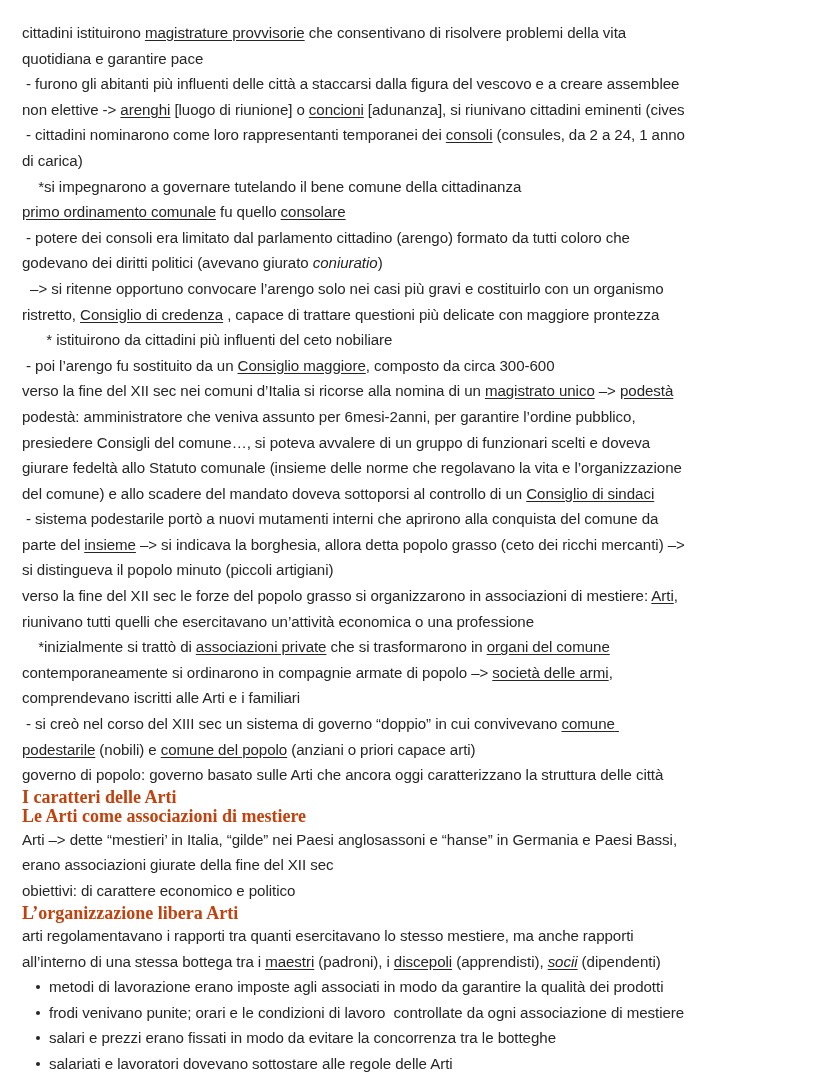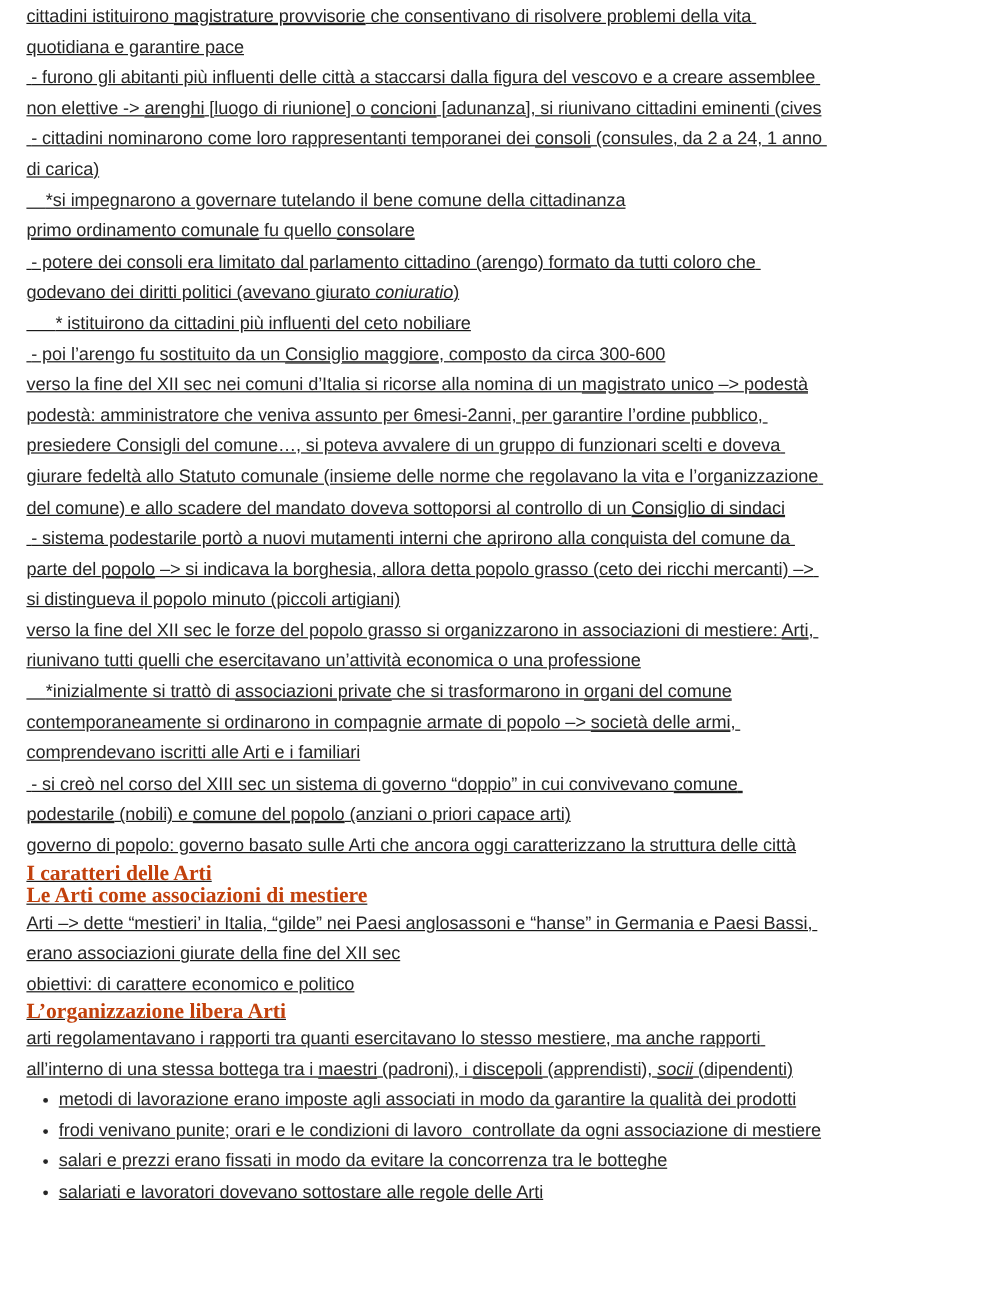--- a/index.html
+++ b/index.html
@@ -10,22 +10,21 @@
   body {
     width: 828px;
     height: 1086px;
     font-family: "Liberation Sans", sans-serif;
     color: #1a1a1a;
     overflow: hidden;
   }
   #doc {
     box-sizing: border-box;
     width: 710px;
-    padding: 1px 18px 0 22px;
-    text-decoration: underline;
+    padding: 20px 18px 0 22px;
   }
   p.ln {
     margin: 0;
     padding: 0;
     font-size: 15.1px;
     line-height: 25.6px;
     color: #262626;
     white-space: pre-wrap;
     word-spacing: -0.1px;
     letter-spacing: -0.05px;
@@ -72,25 +71,26 @@
 </head>
 <body>
 
 <div id="doc">
     <p class="ln"><span>cittadini istituirono </span><span class="u">magistrature provvisorie</span><span> che consentivano di risolvere problemi della vita quotidiana e garantire pace</span></p>
     <p class="ln"><span> - furono gli abitanti più influenti delle città a staccarsi dalla figura del vescovo e a creare assemblee non elettive -&gt; </span><span class="u">arenghi</span><span> [luogo di riunione] o </span><span class="u">concioni</span><span> [adunanza], si riunivano cittadini eminenti (cives</span></p>
     <p class="ln"><span> - cittadini nominarono come loro rappresentanti temporanei dei </span><span class="u">consoli</span><span> (consules, da 2 a 24, 1 anno di carica)</span></p>
     <p class="ln"><span>    *si impegnarono a governare tutelando il bene comune della cittadinanza</span></p>
     <p class="ln"><span class="u">primo ordinamento comunale</span><span> fu quello </span><span class="u">consolare</span></p>
     <p class="ln"><span> - potere dei consoli era limitato dal parlamento cittadino (arengo) formato da tutti coloro che godevano dei diritti politici (avevano giurato </span><span class="i">coniuratio</span><span>)</span></p>
+    <p class="ln"><span>  –&gt; si ritenne opportuno convocare l’arengo solo nei casi più gravi e costituirlo con un organismo ristretto, </span><span class="u">Consiglio di credenza</span><span> , capace di trattare questioni più delicate con maggiore prontezza</span></p>
     <p class="ln"><span>      * istituirono da cittadini più influenti del ceto nobiliare</span></p>
     <p class="ln"><span> - poi l’arengo fu sostituito da un </span><span class="u">Consiglio maggiore</span><span>, composto da circa 300-600</span></p>
     <p class="ln"><span>verso la fine del XII sec nei comuni d’Italia si ricorse alla nomina di un </span><span class="u">magistrato unico</span><span> –&gt; </span><span class="u">podestà</span></p>
     <p class="ln"><span>podestà: amministratore che veniva assunto per 6mesi-2anni, per garantire l’ordine pubblico, presiedere Consigli del comune…, si poteva avvalere di un gruppo di funzionari scelti e doveva giurare fedeltà allo Statuto comunale (insieme delle norme che regolavano la vita e l’organizzazione del comune) e allo scadere del mandato doveva sottoporsi al controllo di un </span><span class="u">Consiglio di sindaci</span></p>
-    <p class="ln"><span> - sistema podestarile portò a nuovi mutamenti interni che aprirono alla conquista del comune da parte del </span><span class="u">popolo</span><span> –&gt; si indicava la borghesia, allora detta popolo grasso (ceto dei ricchi mercanti) –&gt; si distingueva il popolo minuto (piccoli artigiani)</span></p>
+    <p class="ln"><span> - sistema podestarile portò a nuovi mutamenti interni che aprirono alla conquista del comune da parte del </span><span class="u">insieme</span><span> –&gt; si indicava la borghesia, allora detta popolo grasso (ceto dei ricchi mercanti) –&gt; si distingueva il popolo minuto (piccoli artigiani)</span></p>
     <p class="ln"><span>verso la fine del XII sec le forze del popolo grasso si organizzarono in associazioni di mestiere: </span><span class="u">Arti</span><span>, riunivano tutti quelli che esercitavano un’attività economica o una professione</span></p>
     <p class="ln"><span>    *inizialmente si trattò di </span><span class="u">associazioni private</span><span> che si trasformarono in </span><span class="u">organi del comune</span></p>
     <p class="ln"><span>contemporaneamente si ordinarono in compagnie armate di popolo –&gt; </span><span class="u">società delle armi</span><span>, comprendevano iscritti alle Arti e i familiari</span></p>
     <p class="ln"><span> - si creò nel corso del XIII sec un sistema di governo “doppio” in cui convivevano </span><span class="u">comune podestarile</span><span> (nobili) e </span><span class="u">comune del popolo</span><span> (anziani o priori capace arti)</span></p>
     <p class="ln"><span>governo di popolo: governo basato sulle Arti che ancora oggi caratterizzano la struttura delle città</span></p>
     <p class="head"><span>I caratteri delle Arti</span></p>
     <p class="head"><span>Le Arti come associazioni di mestiere</span></p>
     <p class="ln"><span>Arti –&gt; dette “mestieri’ in Italia, “gilde” nei Paesi anglosassoni e “hanse” in Germania e Paesi Bassi, erano associazioni giurate della fine del XII sec</span></p>
     <p class="ln"><span>obiettivi: di carattere economico e politico</span></p>
     <p class="head"><span>L’organizzazione libera Arti</span></p>

